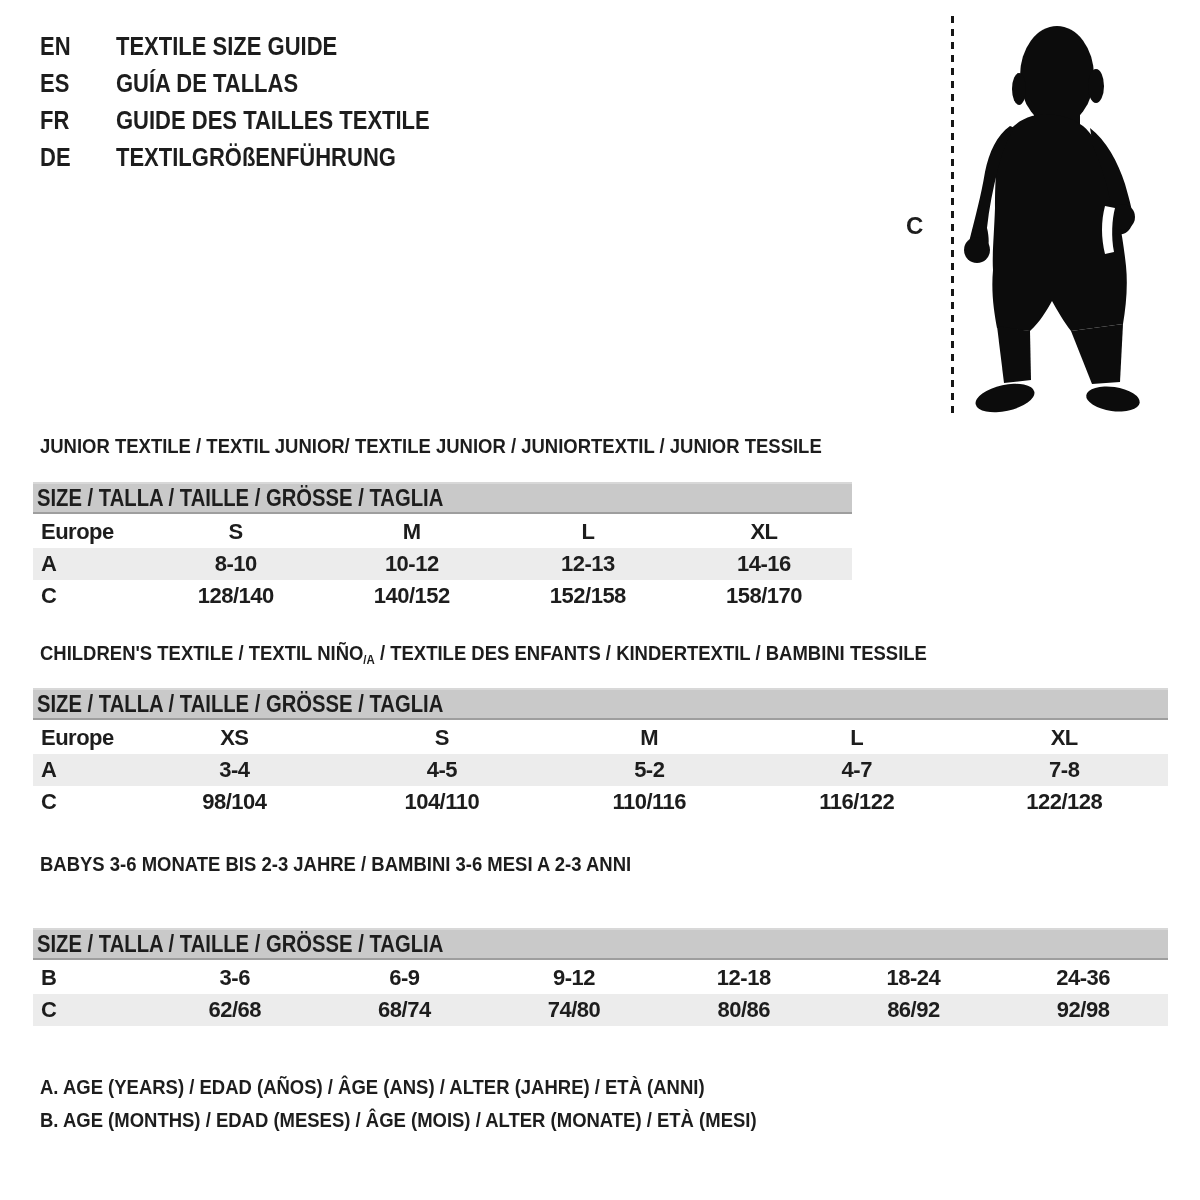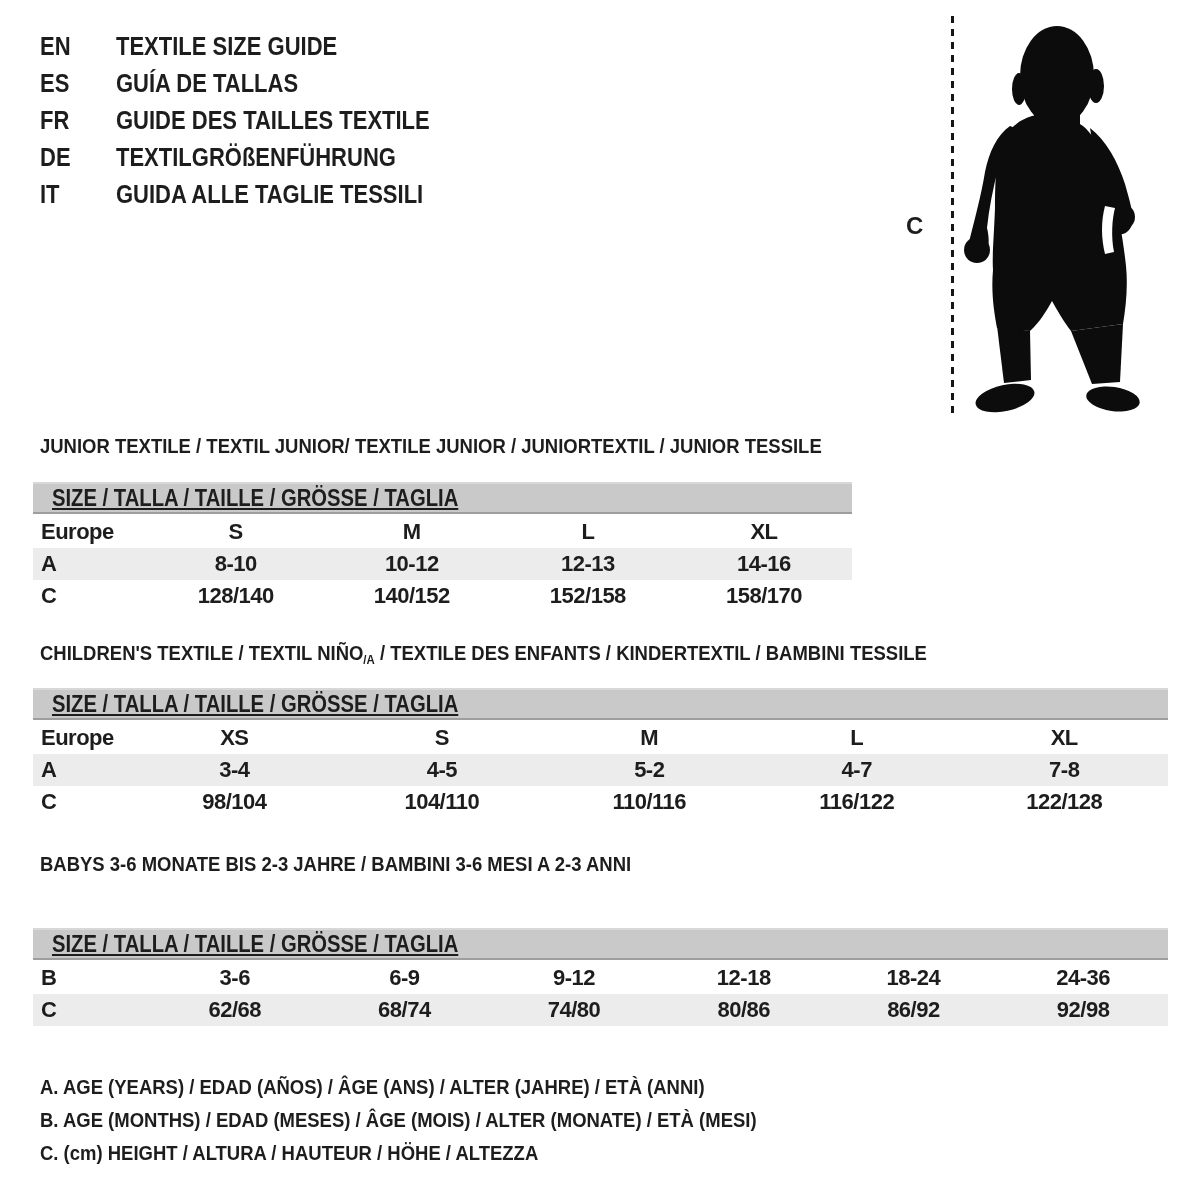--- a/index.html
+++ b/index.html
@@ -27,21 +27,21 @@
   #children-title{left:40px;top:641px;}
   #babies-title{left:40px;top:847px;line-height:33px;}
   .sub{font-size:0.62em;vertical-align:-0.28em;}
 
   
   .tbl{position:absolute;}
   #junior-table{left:33px;top:482px;width:819px;}
   #children-table{left:33px;top:688px;width:1135px;}
   #babies-table{left:33px;top:928px;width:1135px;}
   .size-hdr{height:28px;background:#c9c9c9;border-top:2px solid #d8d8d8;border-bottom:2px solid #9e9e9e;
-    margin-bottom:2px;display:flex;align-items:center;padding-left:19px;font-size:23px;text-decoration:underline;}
+    margin-bottom:2px;display:flex;align-items:center;padding-left:4px;font-size:23px;}
   .tbl table{border-collapse:collapse;table-layout:fixed;width:100%;}
   .tbl td{height:32px;padding:0;text-align:center;font-size:22px;font-weight:700;letter-spacing:-0.5px;}
   .tbl td.first{text-align:left;padding-left:8px;}
   .tbl tr.alt{background:#ececec;}
 
   
   .legend{position:absolute;left:40px;top:1070px;font-size:21px;line-height:33px;}
 </style>
 </head>
 <body>
@@ -55,24 +55,20 @@
     <span class="lang-code"><span class="cond">ES</span></span>
     <span class="cond">GUÍA DE TALLAS</span>
   </div>
   <div class="lang-row">
     <span class="lang-code"><span class="cond">FR</span></span>
     <span class="cond">GUIDE DES TAILLES TEXTILE</span>
   </div>
   <div class="lang-row">
     <span class="lang-code"><span class="cond">DE</span></span>
     <span class="cond">TEXTILGRÖßENFÜHRUNG</span>
-  </div>
-  <div class="lang-row">
-    <span class="lang-code"><span class="cond">IT</span></span>
-    <span class="cond">GUIDA ALLE TAGLIE TESSILI</span>
   </div>
 </div>
 
 <div class="dash-line"></div>
 <div class="c-label">C</div>
 <svg class="baby-svg" viewBox="0 0 200 410" aria-hidden="true">
   <g fill="#0c0c0c">
     <ellipse cx="107" cy="66" rx="37" ry="50"></ellipse>
     <ellipse cx="69" cy="79" rx="7" ry="16"></ellipse>
     <ellipse cx="146" cy="76" rx="8" ry="17"></ellipse>
@@ -214,14 +210,13 @@
         <td>86/92</td>
         <td>92/98</td>
       </tr>
     </tbody>
   </table>
 </div>
 
 <div class="legend">
   <div><span class="cond">A. AGE (YEARS) / EDAD (AÑOS) / ÂGE (ANS) / ALTER (JAHRE) / ETÀ (ANNI)</span></div>
   <div><span class="cond">B. AGE (MONTHS) / EDAD (MESES) / ÂGE (MOIS) / ALTER (MONATE) / ETÀ (MESI)</span></div>
-  <div><span class="cond">C. (cm) HEIGHT / ALTURA / HAUTEUR / HÖHE / ALTEZZA</span></div>
 </div>
 
 </body></html>

